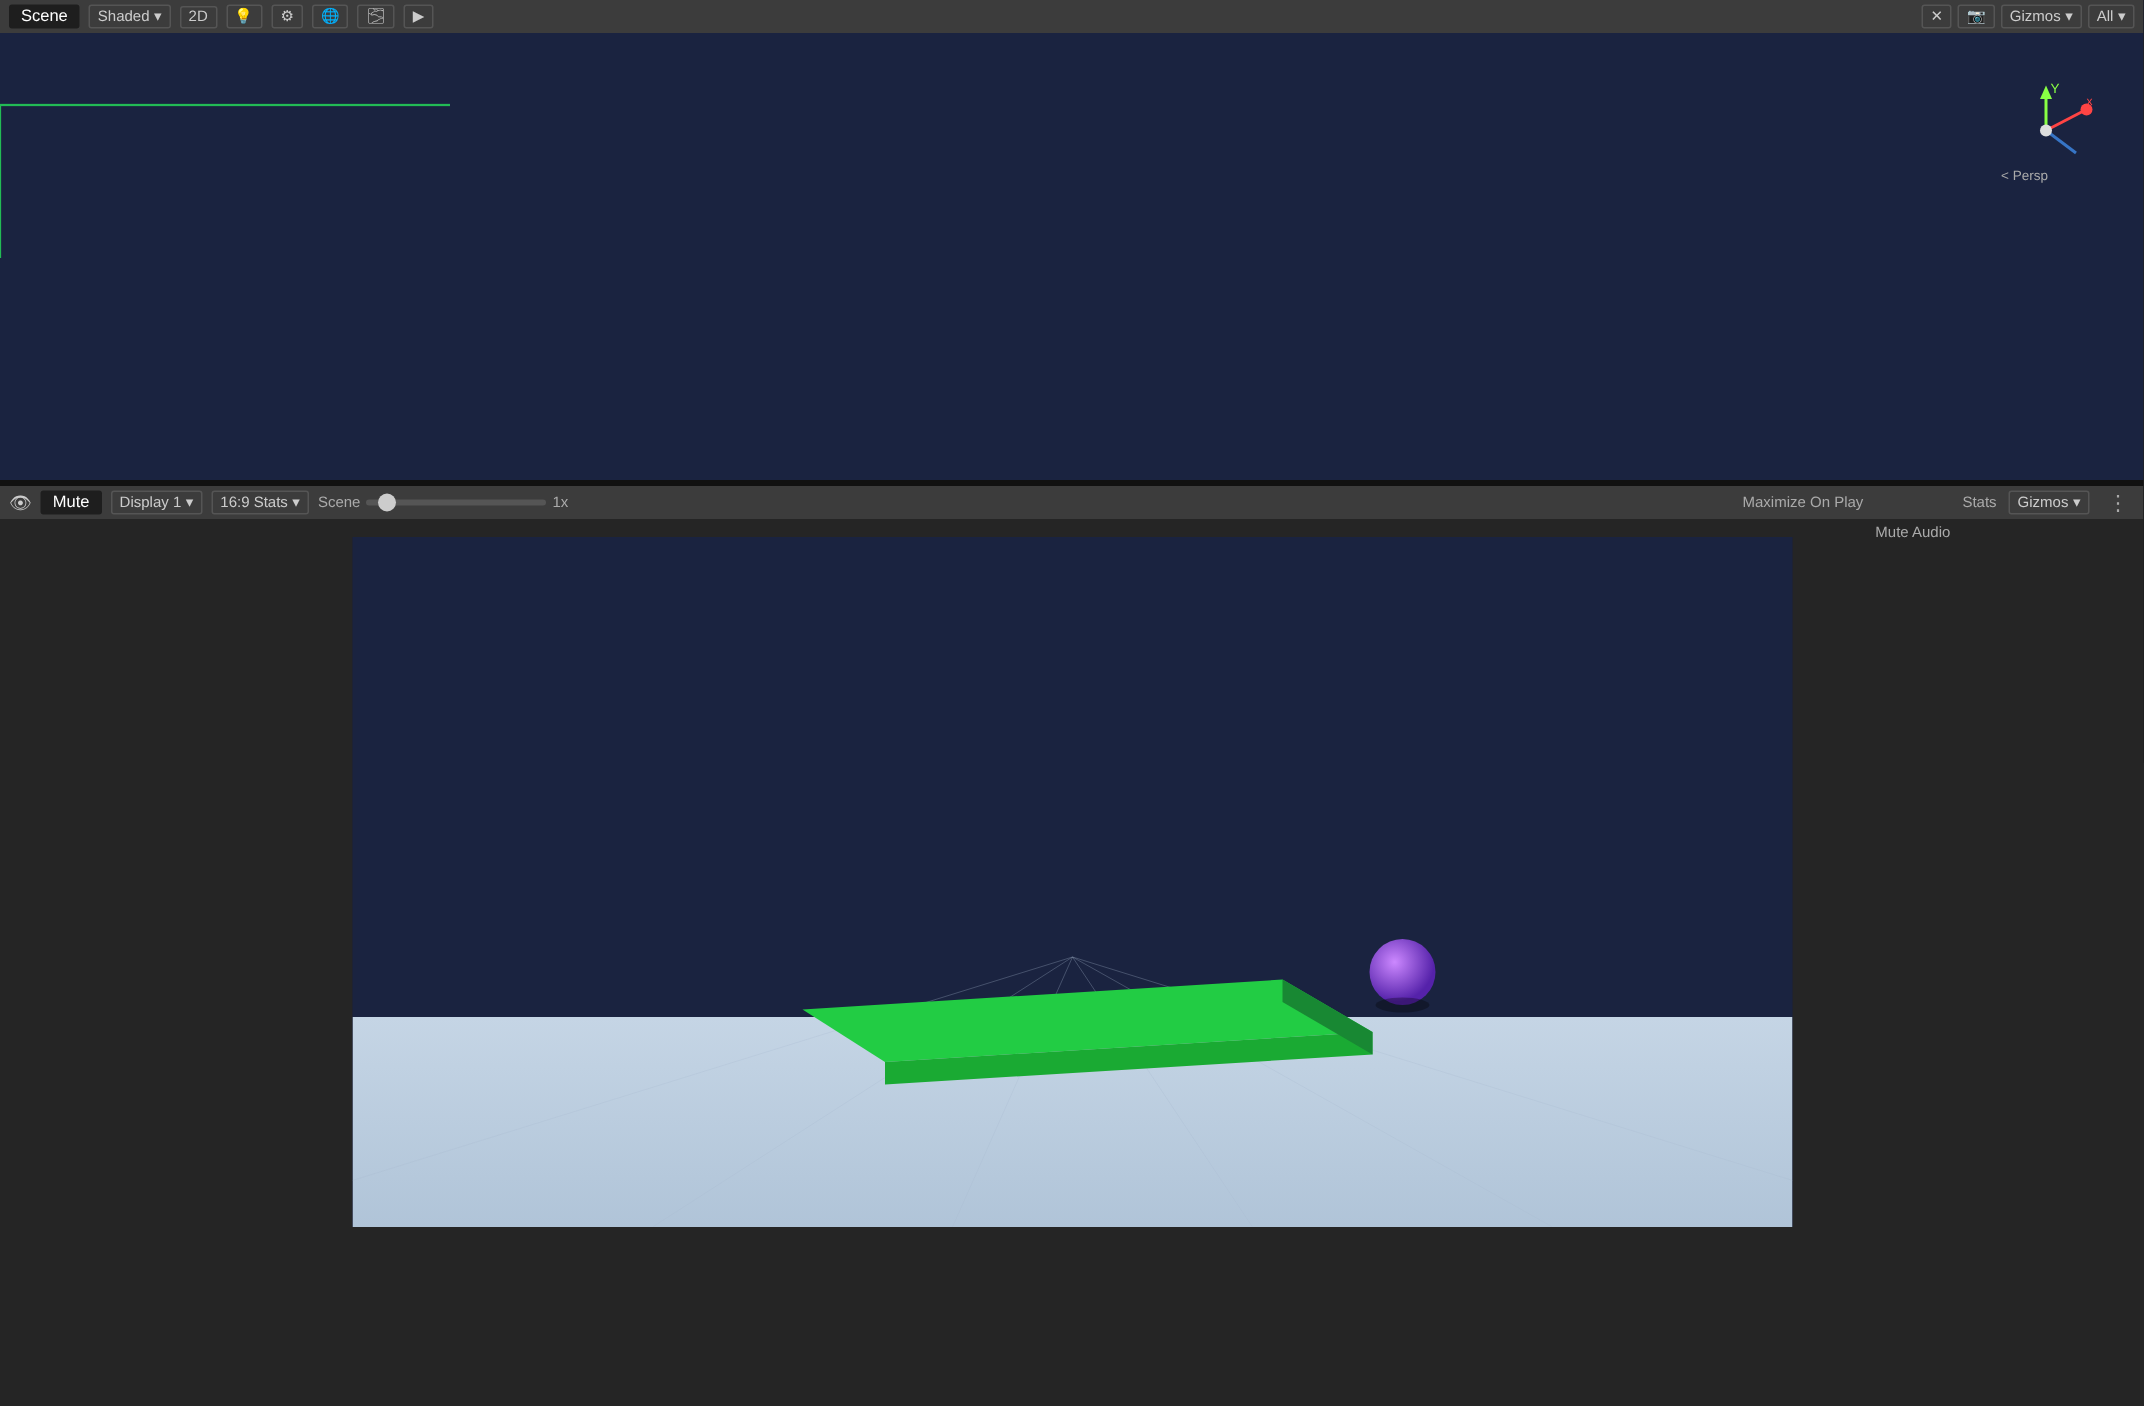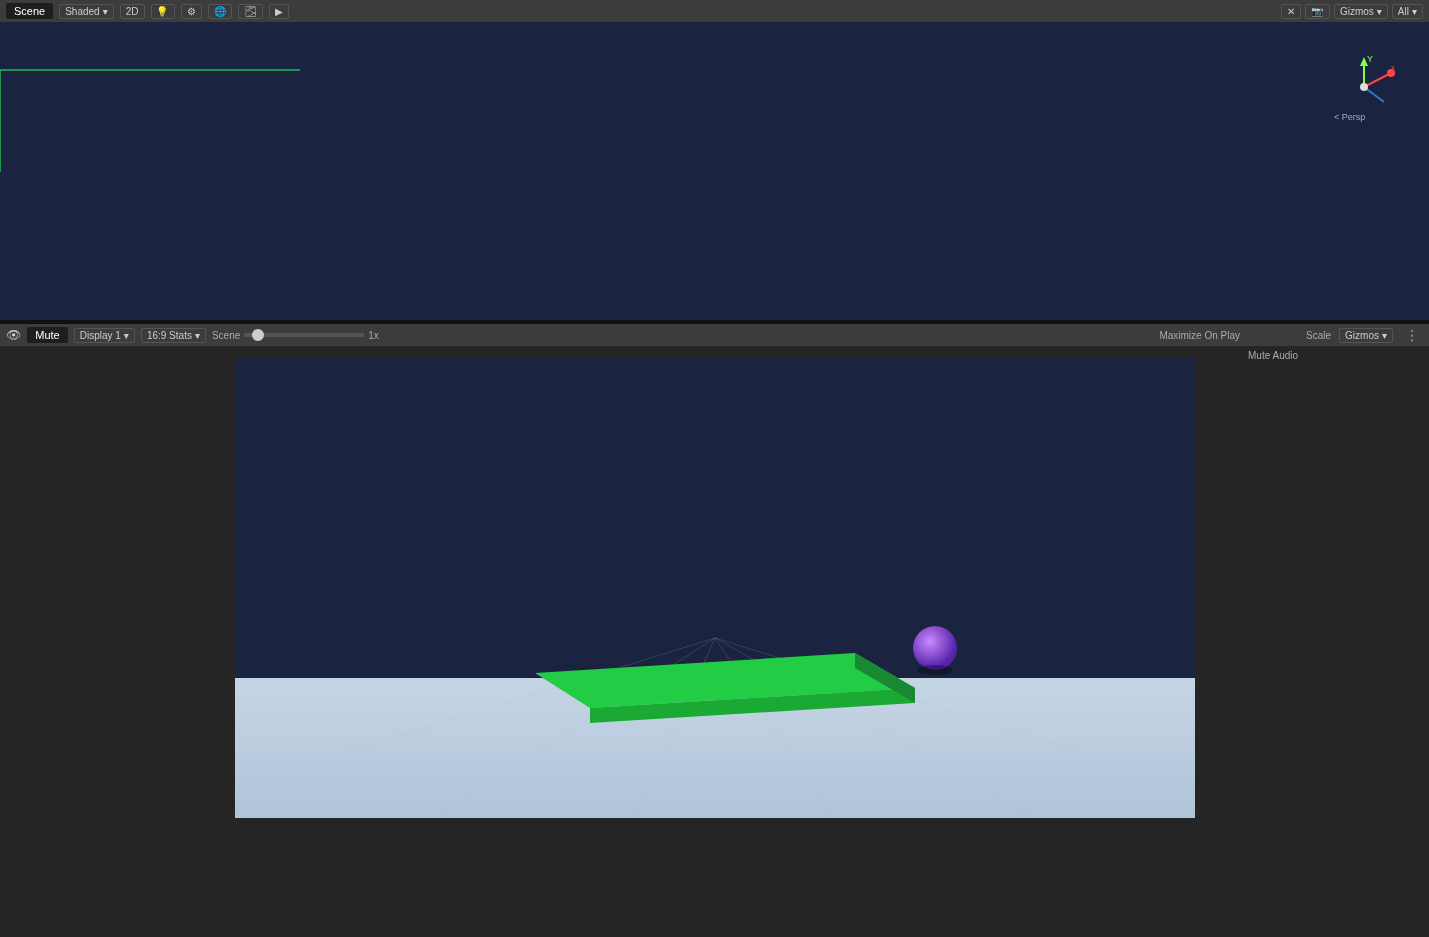--- a/index.html
+++ b/index.html
@@ -325,21 +325,21 @@
       <span class="game-toolbar-label">Scene</span>
       <div class="scale-track">
         <div class="scale-thumb"></div>
       </div>
       <span class="game-toolbar-label">1x</span>
     </div>
 
     <div class="game-toolbar-right">
       <span class="game-toolbar-label" style="cursor:pointer;text-align:center;">Maximize On Play</span>
       <span class="game-toolbar-label" style="cursor:pointer;margin-top:41px;">Mute Audio</span>
-      <span class="game-toolbar-label" style="cursor:pointer;">Scale</span>
+      <span class="game-toolbar-label" style="cursor:pointer;">Stats</span>
       <div class="toolbar-item">
         <span>Gizmos</span>
         <span>▾</span>
       </div>
       <span class="dots-menu">⋮</span>
     </div>
   </div>
 
   <div class="game-viewport-wrapper">
 

